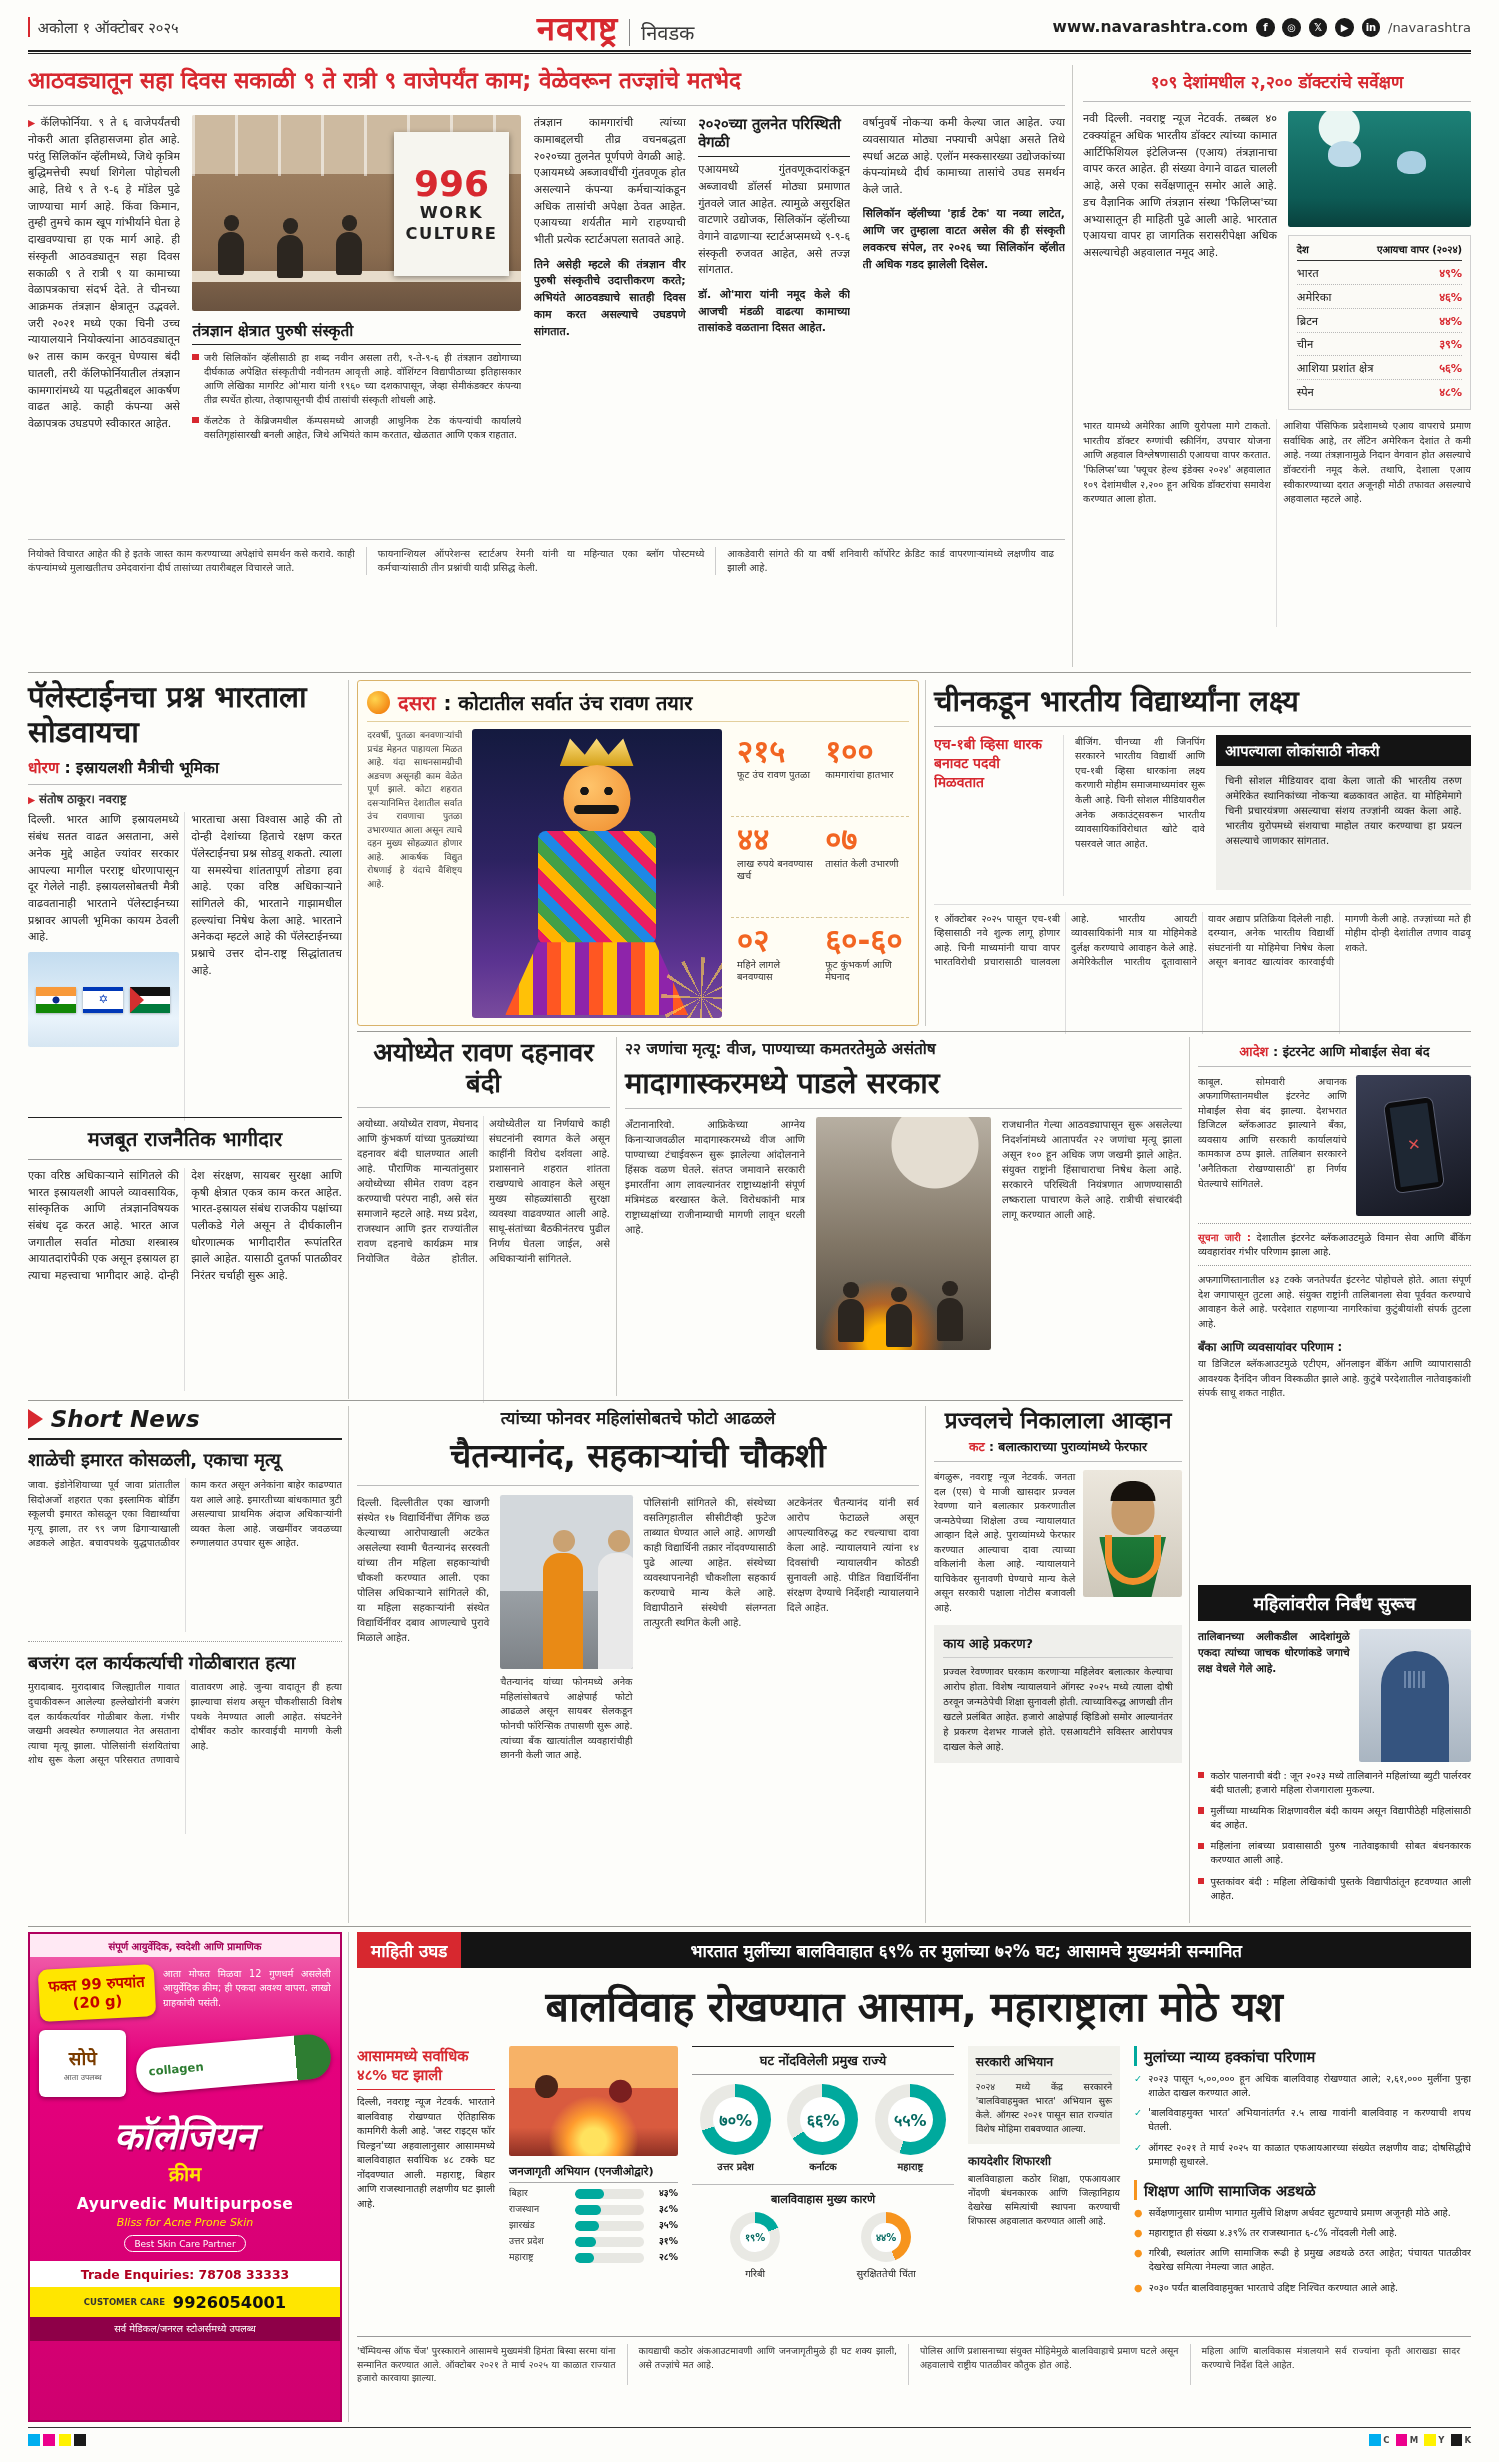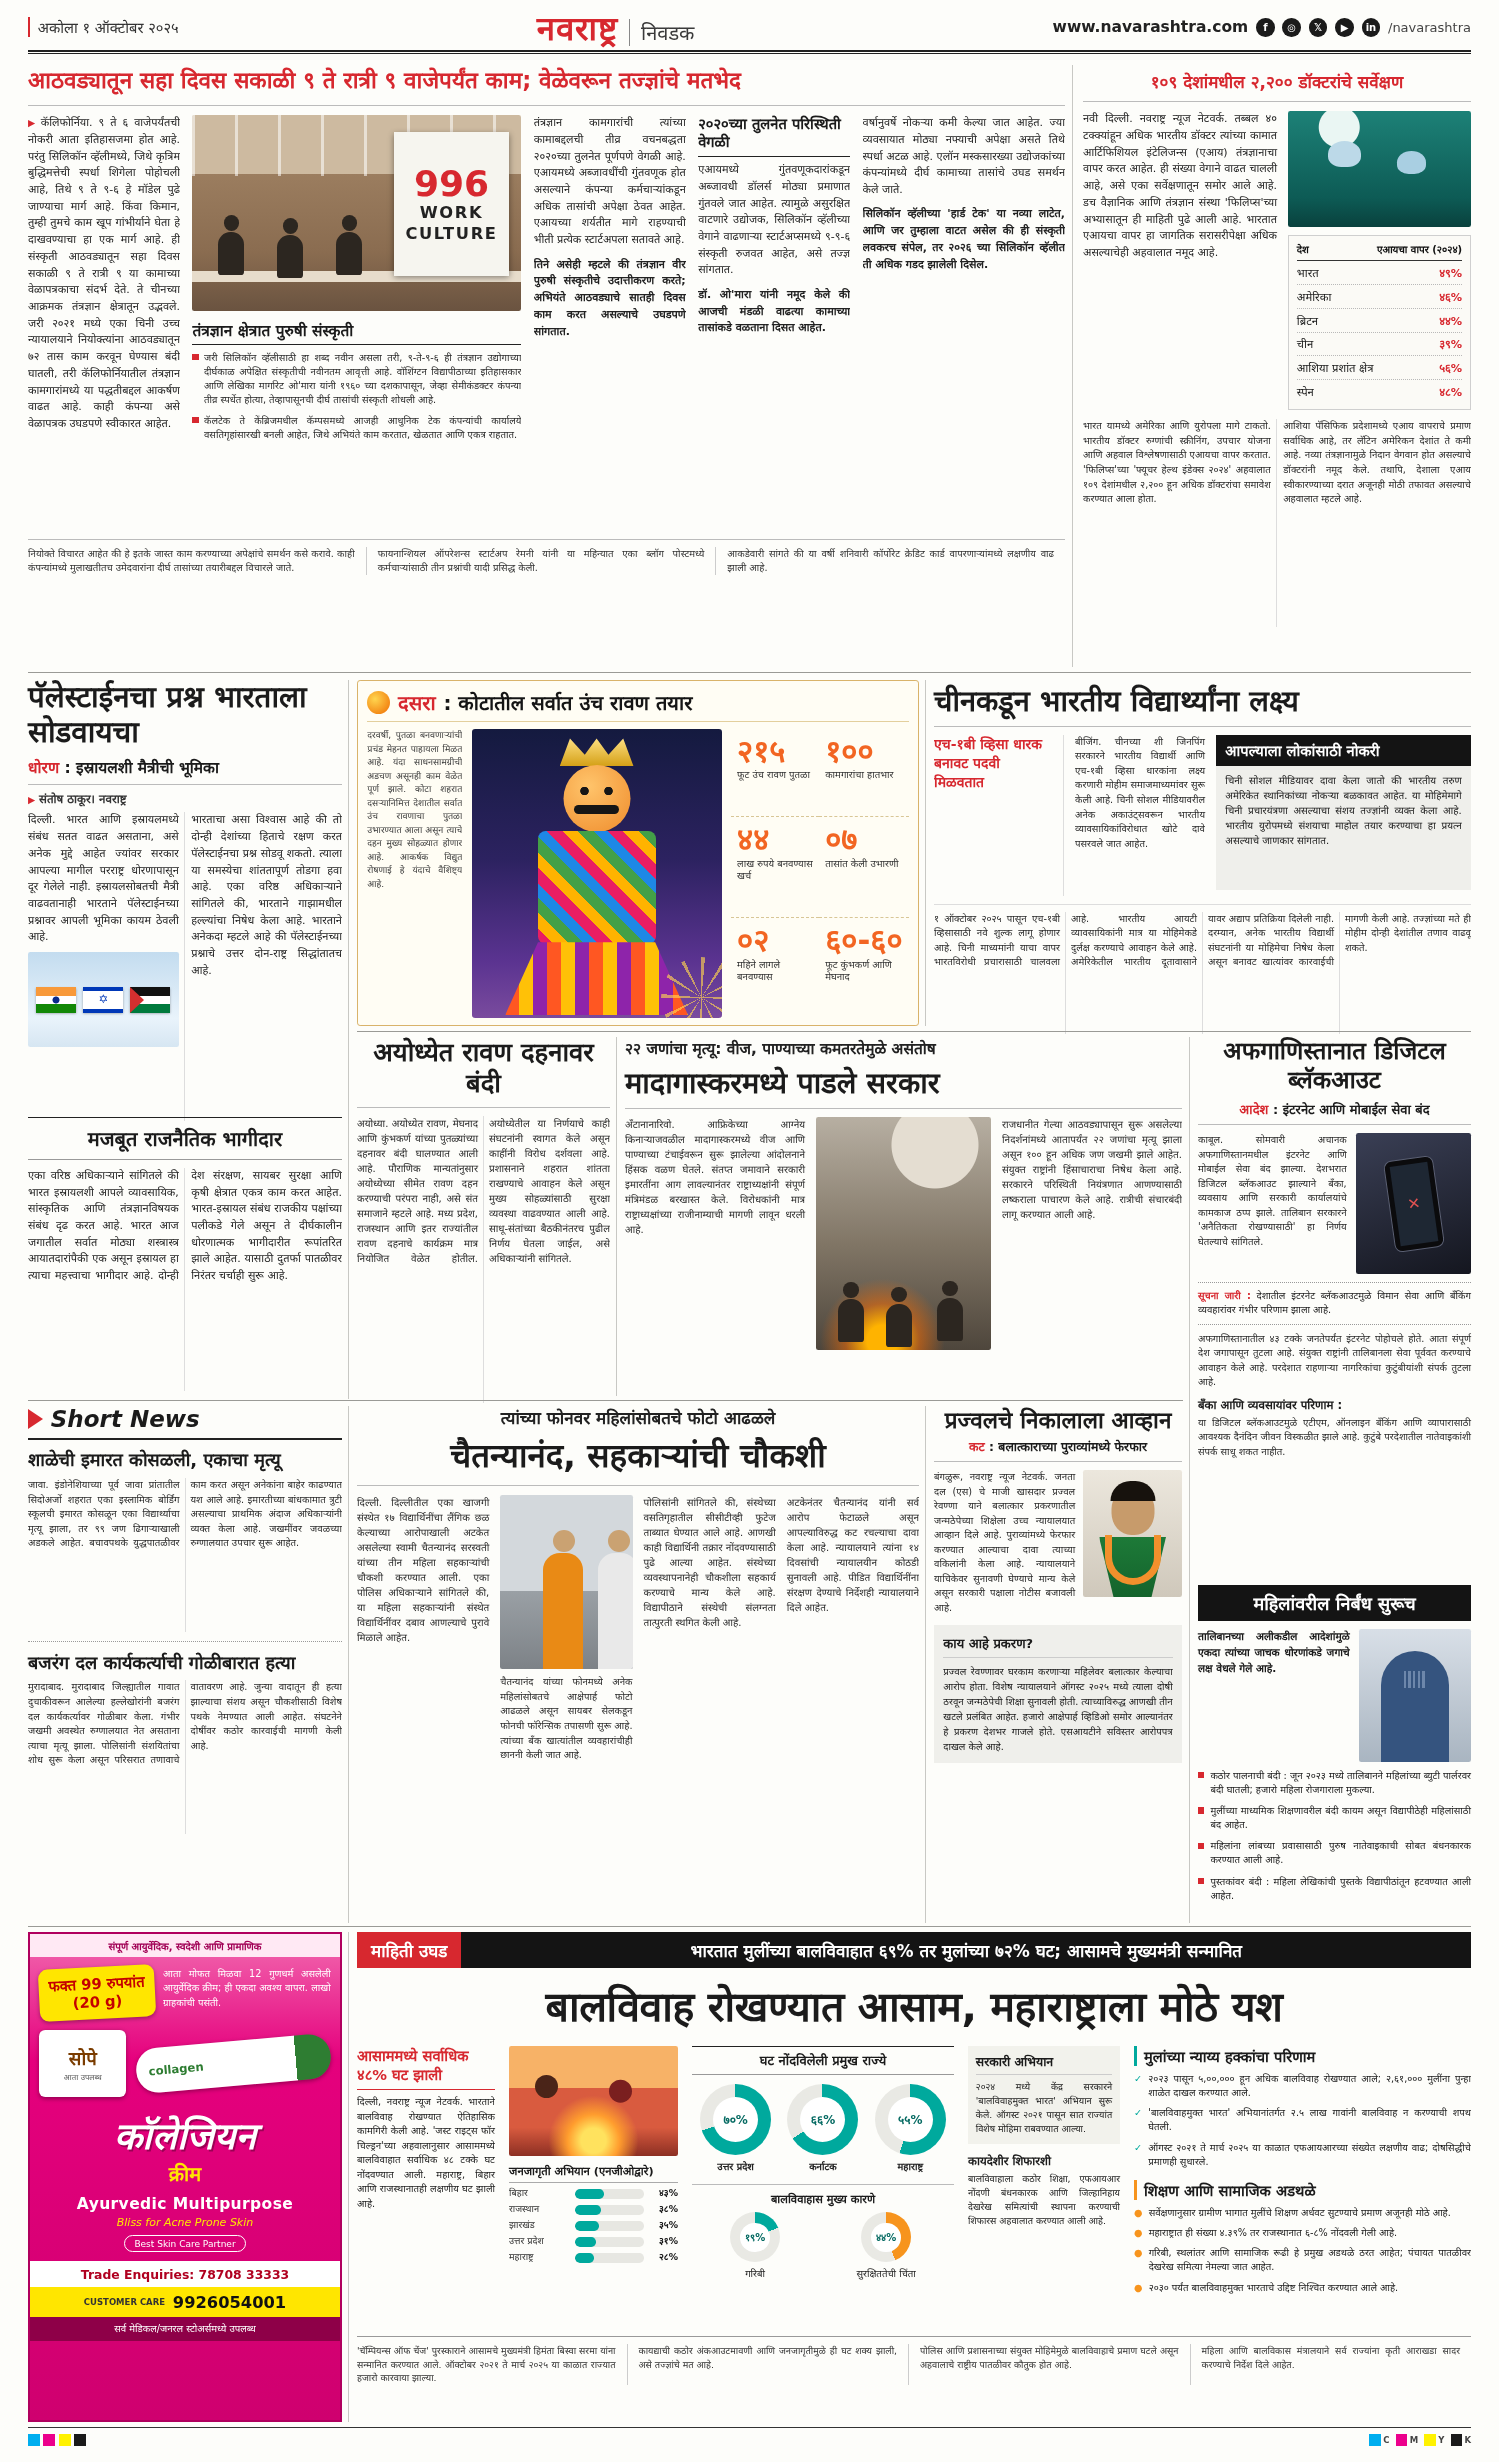--- a/index.html
+++ b/index.html
@@ -242,21 +242,21 @@
   .bar-row { display:flex; align-items:flex-end; gap:4.7px; margin-top:3px; }
   .bar-lab { width:61px; font-size:9.3px; color:#333; }
   .bar-track { flex:1; height:9.3px; background:#e7e7e2; border-radius:4.7px; overflow:hidden; }
   .bar-fill { display:block; height:100%; background:#00a99d; border-radius:4.7px; }
   .bar-pct { width:29.5px; text-align:right; font-size:9.3px; font-weight:bold; color:#111; }
   .cm-c3 { width:262px; }
   .cm-states-h { text-align:center; font-size:13px; font-weight:bold; border-top:1.6px solid #222; border-bottom:0.8px solid #999; padding:4.7px 0; }
   .donut-row { display:flex; justify-content:space-around; margin-top:9.3px; }
   .donut-item { text-align:center; }
   .donut { width:71px; height:71px; border-radius:50%; display:flex; align-items:center; justify-content:center; margin:0 auto; }
-  .donut-pct { width:45px; height:45px; background:#fff; border-radius:50%; display:flex; align-items:center; justify-content:center; font-size:12px; font-weight:bold; color:#056a62; }
+  .donut-pct { width:45px; height:45px; background:#fff; border-radius:50%; display:flex; align-items:center; justify-content:center; font-size:16px; font-weight:bold; color:#056a62; }
   .donut-lab { margin-top:4.7px; font-size:9.7px; font-weight:bold; color:#222; }
   .cm-reasons-h { text-align:center; font-size:11.3px; font-weight:bold; margin-top:11px; border-top:0.8px solid #bbb; padding-top:6.2px; }
   .reasons .donut { width:50px; height:50px; }
   .reasons .donut-pct { width:29.5px; height:29.5px; font-size:10px; }
   .reasons { margin-top:6.2px; }
   .reasons .donut-lab { font-weight:normal; }
   .cm-c4 { width:152px; }
   .govt-box { background:#f2f2ec; padding:7.8px; }
   .govt-h { font-size:12.4px; font-weight:bold; border-bottom:0.8px solid #ccc; padding-bottom:3.9px; }
   .govt-b { margin-top:4.7px; font-size:9.3px; line-height:1.5; text-align:justify; }
@@ -506,21 +506,20 @@
         <div class="sil" style="left:70px; bottom:3.1px;"></div>
         <div class="sil" style="left:121px; bottom:9.3px;"></div>
       </div>
       <div class="mad-col body-sm">राजधानीत गेल्या आठवड्यापासून सुरू असलेल्या निदर्शनांमध्ये आतापर्यंत २२ जणांचा मृत्यू झाला असून १०० हून अधिक जण जखमी झाले आहेत. संयुक्त राष्ट्रांनी हिंसाचाराचा निषेध केला आहे. सरकारने परिस्थिती नियंत्रणात आणण्यासाठी लष्कराला पाचारण केले आहे. रात्रीची संचारबंदी लागू करण्यात आली आहे.</div>
     </div>
   </div>
 
   <div class="vr" style="left:1189px; top:1037px; height:886px;"></div>
 
   <div class="afghan">
-    <div class="afg-hl">अफगाणिस्तानात डिजिटल ब्लॅकआउट</div>
     <div class="afg-kick">
       <span class="red">आदेश</span><span> : इंटरनेट आणि मोबाईल सेवा बंद</span>
     </div>
     <div class="afg-row">
       <div class="afg-b1 body-sm">काबूल. सोमवारी अचानक अफगाणिस्तानमधील इंटरनेट आणि मोबाईल सेवा बंद झाल्या. देशभरात डिजिटल ब्लॅकआउट झाल्याने बँका, व्यवसाय आणि सरकारी कार्यालयांचे कामकाज ठप्प झाले. तालिबान सरकारने 'अनैतिकता रोखण्यासाठी' हा निर्णय घेतल्याचे सांगितले.</div>
       <div class="phone-img">
         <div class="phone">
             <div class="scr">✕</div>
           </div>
       </div>

